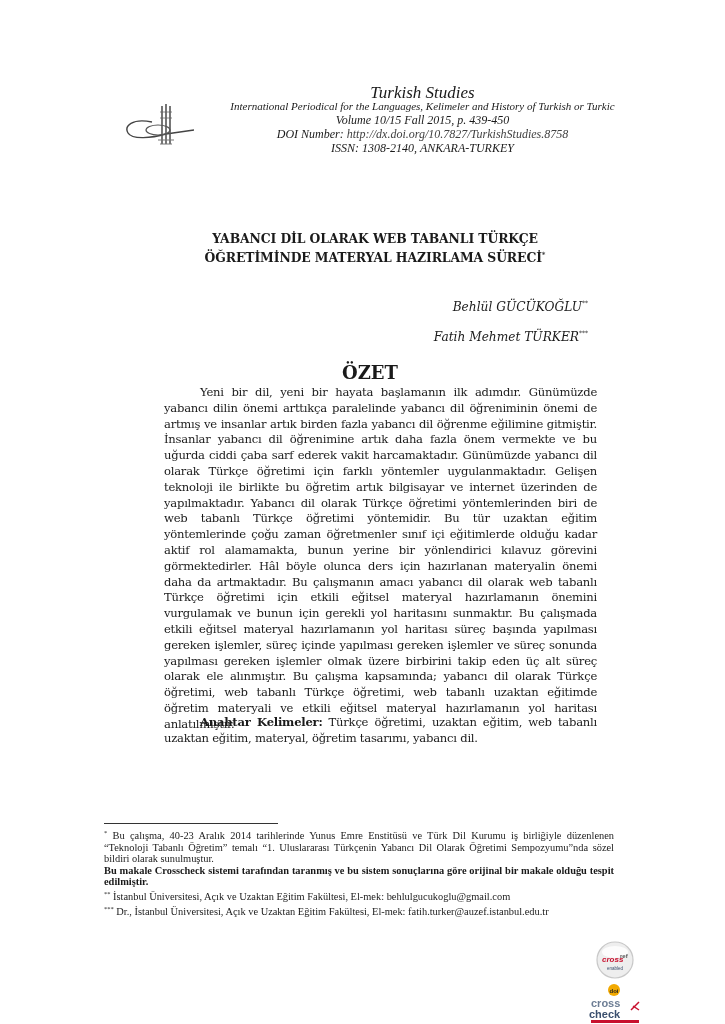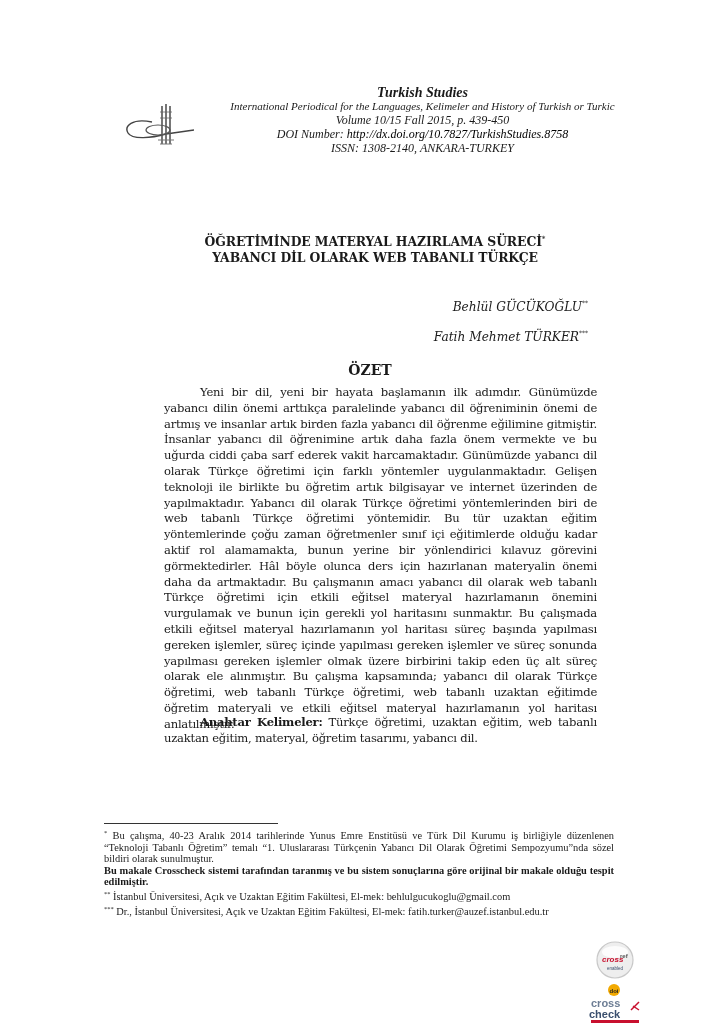--- a/index.html
+++ b/index.html
@@ -1,37 +1,37 @@
 <!DOCTYPE html>
 <html><head>
 <meta charset="utf-8">
 <style>
   html, body { margin: 0; padding: 0; background: #ffffff; }
   body { width: 725px; height: 1024px; position: relative; overflow: hidden; color: #1a1a1a; }
 
   
   .logo { position: absolute; left: 122px; top: 100px; width: 72px; height: 50px; }
   .journal-header { position: absolute; left: 230px; top: 86px; width: 385px; text-align: center; font-family: "Liberation Serif", serif; font-style: italic; }
-  .journal-header .jt { font-weight: bold; font-size: 14px; line-height: 14px; }
+  .journal-header .jt { font-weight: normal; font-size: 17px; line-height: 14px; }
   .journal-header .sub { font-size: 11px; line-height: 13px; white-space: nowrap; }
   .journal-header .vol { font-size: 12px; line-height: 14px; }
   .journal-header .doi { font-size: 12px; line-height: 14px; }
-  .journal-header .doi .url { color: #000000; text-align: right; }
+  .journal-header .doi .url { color: #404040; text-align: right; }
   .journal-header .issn { font-size: 12px; line-height: 14px; }
 
   
   .title { position: absolute; left: 150px; top: 231px; width: 450px; text-align: center; font-family: "DejaVu Serif", serif; font-weight: bold; font-size: 12.4px; line-height: 16px; letter-spacing: -0.1px; }
   .title sup { font-size: 7px; }
 
   
   .authors { position: absolute; right: 137px; top: 290px; text-align: right; font-family: "DejaVu Serif", serif; font-style: italic; font-size: 12.2px; line-height: 25px; }
   .authors sup { font-size: 6px; vertical-align: 6px; }
 
   
-  .ozet { position: absolute; left: 140px; top: 362px; width: 460px; text-align: center; font-family: "DejaVu Serif", serif; font-weight: bold; font-size: 14px; }
+  .ozet { position: absolute; left: 140px; top: 362px; width: 460px; text-align: center; font-family: "DejaVu Serif", serif; font-weight: bold; font-size: 18px; }
   .abstract { position: absolute; left: 164px; top: 385px; width: 433px; font-family: "DejaVu Serif", serif; font-size: 11.6px; line-height: 15.8px; text-align: justify; text-indent: 36px; margin: 0; letter-spacing: -0.25px; }
   .keywords { position: absolute; left: 154px; top: 705px; width: 433px; font-family: "DejaVu Serif", serif; font-size: 11.6px; line-height: 15.8px; text-align: justify; text-indent: 36px; margin: 10px; letter-spacing: -0.25px; }
   .keywords .kw-label { font-weight: bold; }
 
   
   .fn-rule { position: absolute; left: 104px; top: 823px; width: 174px; height: 0; border-top: 1px solid #333; }
   .footnotes { position: absolute; left: 104px; top: 827px; width: 510px; font-family: "Liberation Serif", serif; font-size: 10.4px; line-height: 11.6px; text-align: justify; }
   .footnotes p { margin: 0; }
   .footnotes sup { font-size: 6.5px; vertical-align: 4px; }
   .footnotes .bold { font-weight: bold; }
@@ -54,22 +54,22 @@
 
 <div class="journal-header">
   <div class="jt">Turkish Studies</div>
   <div class="sub">International Periodical for the Languages, Kelimeler and History of Turkish or Turkic</div>
   <div class="vol">Volume 10/15 Fall 2015, p. 439-450</div>
   <div class="doi"><span>DOI Number: </span><span class="url">http://dx.doi.org/10.7827/TurkishStudies.8758</span></div>
   <div class="issn">ISSN: 1308-2140, ANKARA-TURKEY</div>
 </div>
 
 <div class="title">
+  <div>YABANCI DİL OLARAK WEB TABANLI TÜRKÇE</div>
   <div><span>ÖĞRETİMİNDE MATERYAL HAZIRLAMA SÜRECİ</span><sup>*</sup></div>
-  <div>YABANCI DİL OLARAK WEB TABANLI TÜRKÇE</div>
 </div>
 
 <div class="authors">
   <div><span>Behlül GÜCÜKOĞLU</span><sup>**</sup></div>
   <div><span>Fatih Mehmet TÜRKER</span><sup>***</sup></div>
 </div>
 
 <div class="ozet">ÖZET</div>
 <p class="abstract">Yeni bir dil, yeni bir hayata başlamanın ilk adımdır. Günümüzde yabancı dilin önemi arttıkça paralelinde yabancı dil öğreniminin önemi de artmış ve insanlar artık birden fazla yabancı dil öğrenme eğilimine gitmiştir. İnsanlar yabancı dil öğrenimine artık daha fazla önem vermekte ve bu uğurda ciddi çaba sarf ederek vakit harcamaktadır. Günümüzde yabancı dil olarak Türkçe öğretimi için farklı yöntemler uygulanmaktadır. Gelişen teknoloji ile birlikte bu öğretim artık bilgisayar ve internet üzerinden de yapılmaktadır. Yabancı dil olarak Türkçe öğretimi yöntemlerinden biri de web tabanlı Türkçe öğretimi yöntemidir. Bu tür uzaktan eğitim yöntemlerinde çoğu zaman öğretmenler sınıf içi eğitimlerde olduğu kadar aktif rol alamamakta, bunun yerine bir yönlendirici kılavuz görevini görmektedirler. Hâl böyle olunca ders için hazırlanan materyalin önemi daha da artmaktadır. Bu çalışmanın amacı yabancı dil olarak web tabanlı Türkçe öğretimi için etkili eğitsel materyal hazırlamanın önemini vurgulamak ve bunun için gerekli yol haritasını sunmaktır. Bu çalışmada etkili eğitsel materyal hazırlamanın yol haritası süreç başında yapılması gereken işlemler, süreç içinde yapılması gereken işlemler ve süreç sonunda yapılması gereken işlemler olmak üzere birbirini takip eden üç alt süreç olarak ele alınmıştır. Bu çalışma kapsamında; yabancı dil olarak Türkçe öğretimi, web tabanlı Türkçe öğretimi, web tabanlı uzaktan eğitimde öğretim materyali ve etkili eğitsel materyal hazırlamanın yol haritası anlatılmıştır.</p>
 

